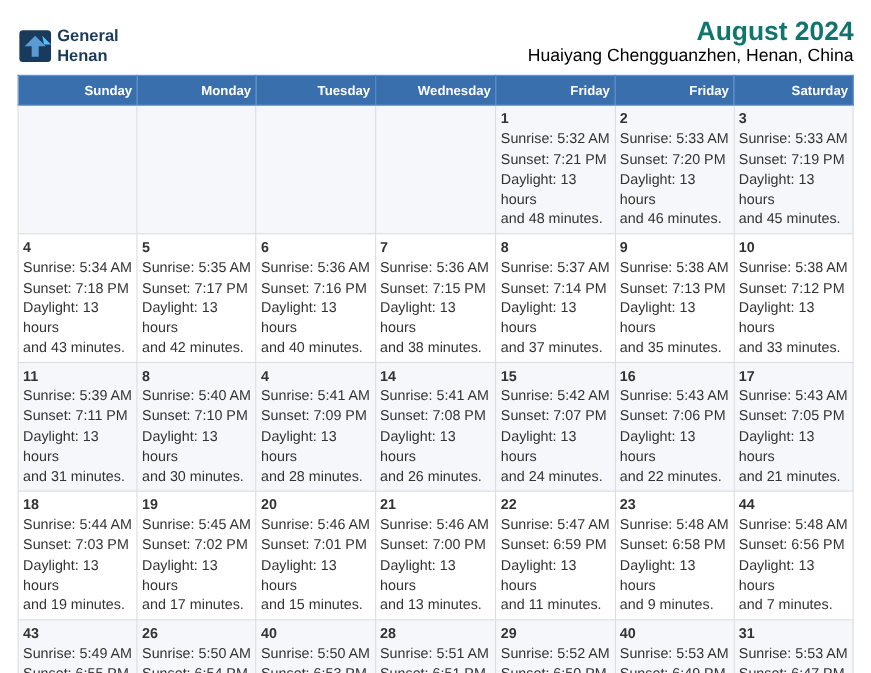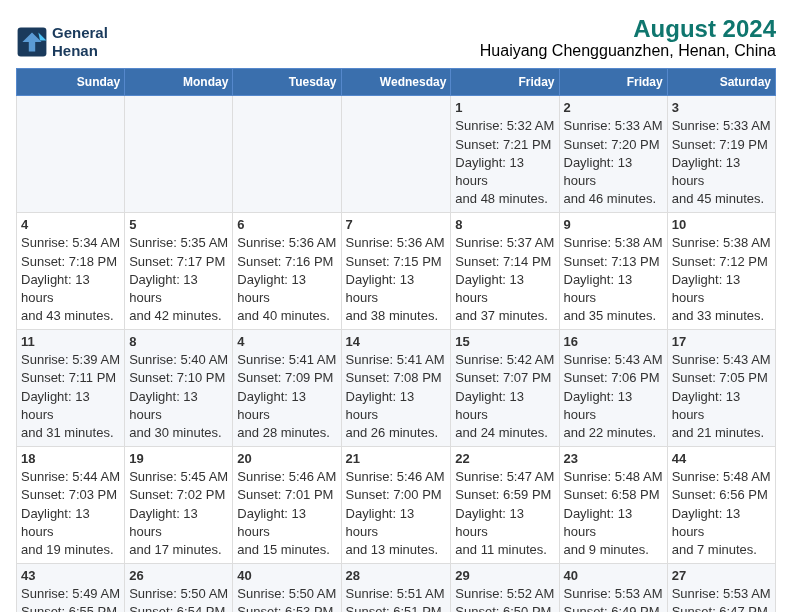--- a/index.html
+++ b/index.html
@@ -249,18 +249,18 @@
         </td>
         <td>
           <div class="day-number">29</div>
           <div class="day-info">Sunrise: 5:52 AM<br>Sunset: 6:50 PM<br>Daylight: 12 hours<br>and 58 minutes.</div>
         </td>
         <td>
           <div class="day-number">40</div>
           <div class="day-info">Sunrise: 5:53 AM<br>Sunset: 6:49 PM<br>Daylight: 12 hours<br>and 56 minutes.</div>
         </td>
         <td>
-          <div class="day-number">27</div>
+          <div class="day-number">31</div>
           <div class="day-info">Sunrise: 5:53 AM<br>Sunset: 6:47 PM<br>Daylight: 12 hours<br>and 54 minutes.</div>
         </td>
       </tr>
     </tbody>
 </table>
 
 </body></html>

